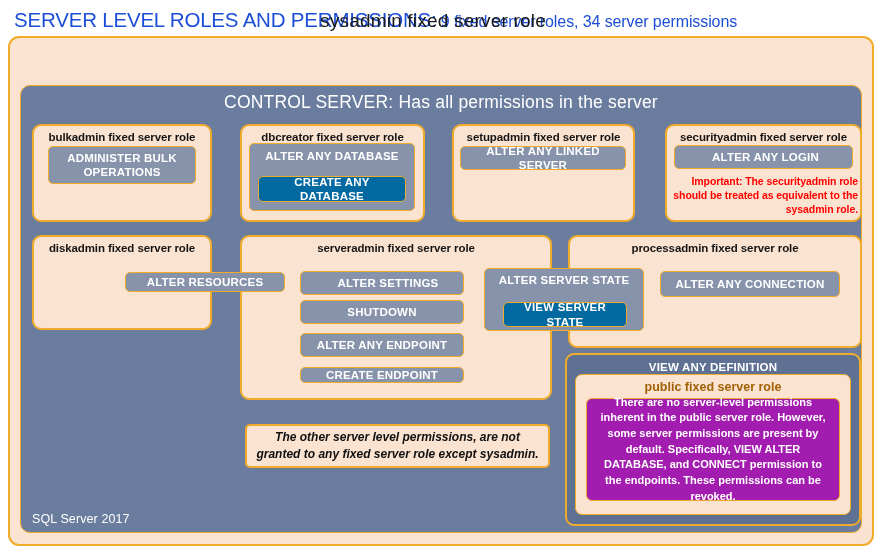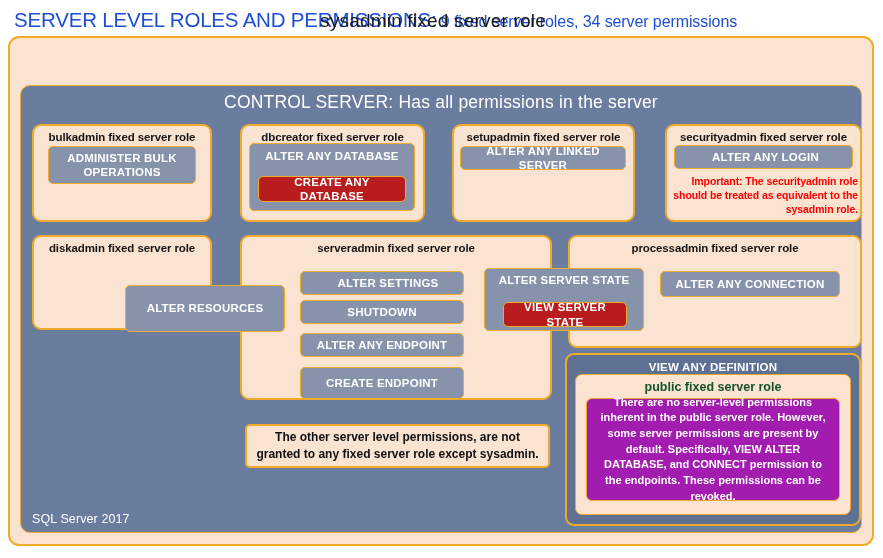--- a/index.html
+++ b/index.html
@@ -51,21 +51,21 @@
     font-size:11.5px;font-weight:bold;color:#151515;letter-spacing:-0.1px;
   }
 
   
   .chip{
     background:#8793ab;border:1.6px solid #f0ab2a;border-radius:5px;
     display:flex;align-items:center;justify-content:center;text-align:center;
     color:#ffffff;font-size:11.5px;font-weight:bold;letter-spacing:0.2px;
     line-height:1.25;padding:2px 4px;
   }
-  .chip.dark{background:#b91c1c;}
+  .chip.dark{background:#0369a1;}
 
   
   .red-note{
     color:#ff0000;font-size:10.5px;font-weight:bold;text-align:right;
     line-height:1.35;letter-spacing:-0.1px;
   }
 
   
   #other-perms-note{
     background:#fbe3d1;border:2px solid #f0ab2a;border-radius:5px;
@@ -79,21 +79,21 @@
   }
   #view-any-definition{
     position:absolute;left:0;top:6px;width:100%;text-align:center;
     color:#ffffff;font-size:11.5px;font-weight:bold;letter-spacing:0.2px;
   }
   #public-role-box{
     background:#fbe3d1;border:1.6px solid #f0ab2a;border-radius:7px;
   }
   #public-role-title{
     position:absolute;left:0;top:5px;width:100%;text-align:center;
-    font-size:12.5px;font-weight:bold;color:#14532d;
+    font-size:12.5px;font-weight:bold;color:#a16207;
   }
   #public-desc{
     background:#a21caf;border:1.6px solid #f0ab2a;border-radius:6px;
     color:#ffffff;font-size:11px;font-weight:bold;line-height:1.42;
     text-align:center;padding:6px 8px;box-sizing:border-box;
     display:flex;align-items:center;justify-content:center;
   }
 </style>
 </head>
 <body>
@@ -131,38 +131,38 @@
 <div class="abs red-note" style="left:670px;top:174px;width:188px;">Important: The securityadmin role should  be treated as equivalent to the sysadmin role.</div>
 
 <div class="abs role-box" style="left:32px;top:235px;width:180px;height:95px;">
   <div class="role-title">diskadmin fixed server role</div>
 </div>
 
 <div class="abs role-box" style="left:240px;top:235px;width:312px;height:165px;">
   <div class="role-title">serveradmin fixed server role</div>
 </div>
 
-<div class="abs chip" style="left:125px;top:285px;width:160px;height:47px;">ALTER RESOURCES</div>
+<div class="abs chip" style="left:125px;top:272px;width:160px;height:20px;">ALTER RESOURCES</div>
 
 <div class="abs chip" style="left:300px;top:271px;width:164px;height:24px;padding-left:16px;">ALTER SETTINGS</div>
 <div class="abs chip" style="left:300px;top:300px;width:164px;height:24px;">SHUTDOWN</div>
 <div class="abs chip" style="left:300px;top:333px;width:164px;height:24px;">ALTER ANY ENDPOINT</div>
-<div class="abs chip" style="left:300px;top:367px;width:164px;height:32px;">CREATE  ENDPOINT</div>
+<div class="abs chip" style="left:300px;top:367px;width:164px;height:16px;">CREATE  ENDPOINT</div>
 
 <div class="abs role-box" style="left:568px;top:235px;width:294px;height:113px;">
   <div class="role-title">processadmin fixed server role</div>
 </div>
 <div class="abs chip" style="left:660px;top:271px;width:180px;height:26px;">ALTER ANY CONNECTION</div>
 
 <div class="abs chip" style="left:484px;top:268px;width:160px;height:63px;align-items:flex-start;padding-top:4px;">ALTER SERVER  STATE</div>
 <div class="abs chip dark" style="left:503px;top:302px;width:124px;height:25px;">VIEW SERVER  STATE</div>
 
 <div class="abs" id="public-panel" style="left:565px;top:353px;width:296px;height:173px;">
   <div id="view-any-definition">VIEW ANY DEFINITION</div>
 </div>
 <div class="abs" id="public-role-box" style="left:575px;top:374px;width:276px;height:141px;">
   <div id="public-role-title">public  fixed server role</div>
 </div>
 <div class="abs" id="public-desc" style="left:586px;top:398px;width:254px;height:103px;">There are no server-level permissions inherent in the public server role. However, some server permissions are present by default. Specifically, VIEW ALTER DATABASE, and CONNECT permission to the endpoints. These permissions can be revoked.</div>
 
-<div class="abs" id="other-perms-note" style="left:245px;top:424px;width:305px;height:44px;">The other server level permissions,  are not granted to any fixed server role except sysadmin.</div>
+<div class="abs" id="other-perms-note" style="left:245px;top:424px;width:305px;height:44px;font-style:italic;">The other server level permissions,  are not granted to any fixed server role except sysadmin.</div>
 
 <div class="abs" id="footer-label">SQL Server 2017</div>
 
 </body></html>

